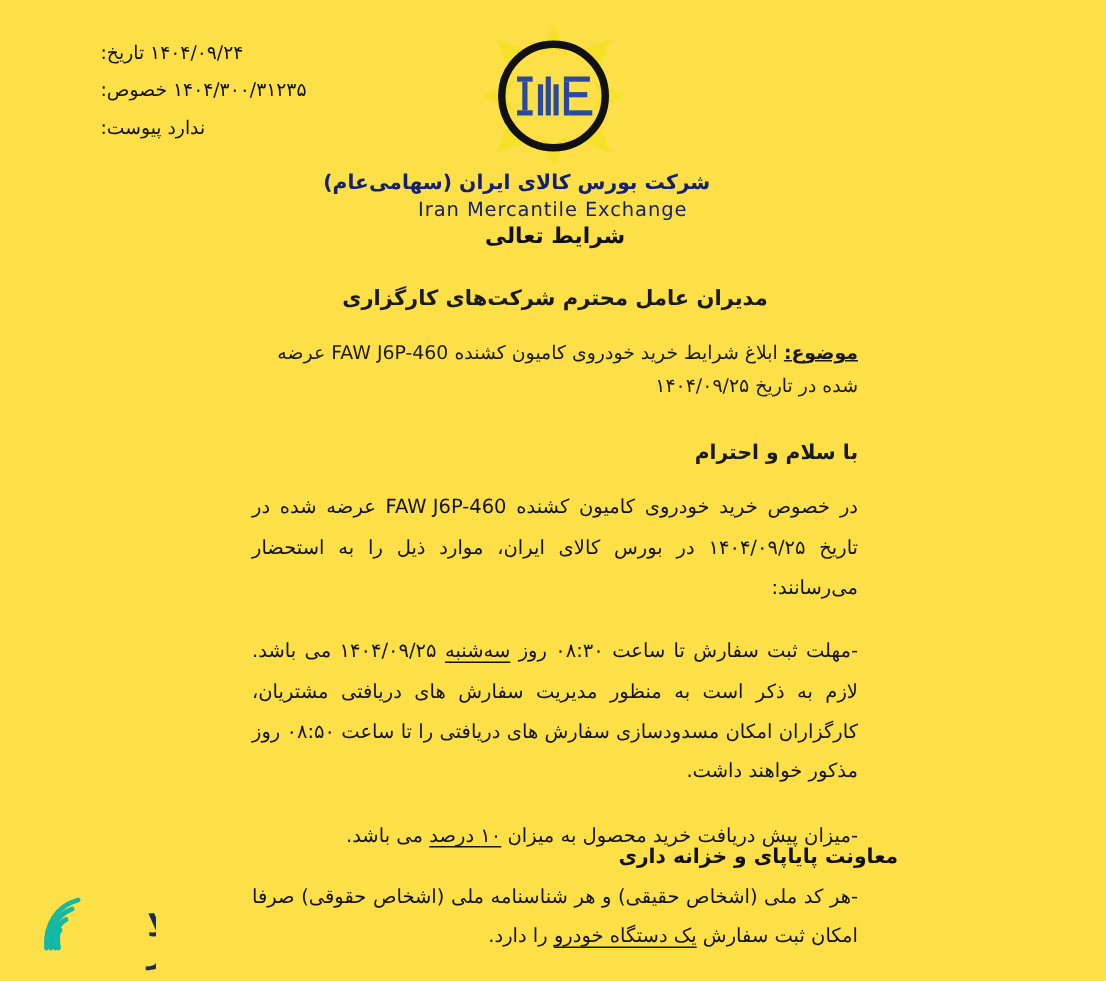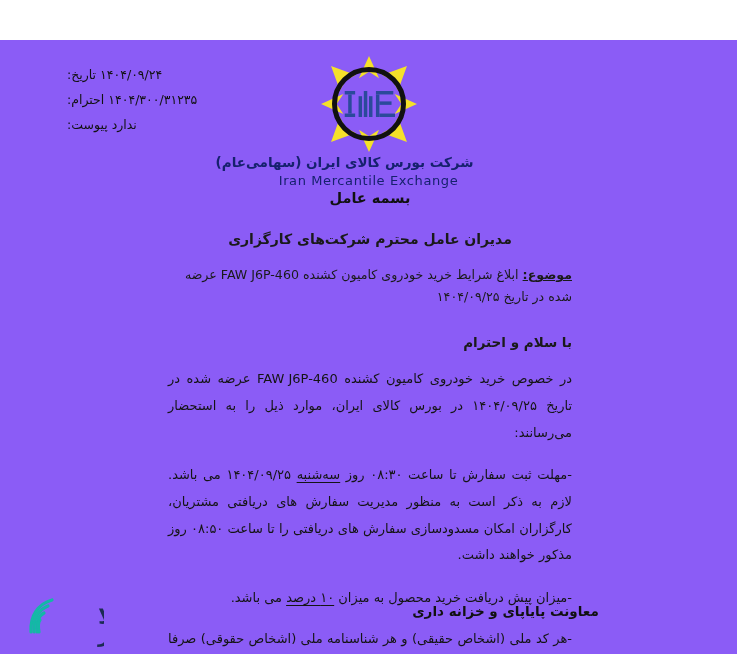--- a/index.html
+++ b/index.html
@@ -14,22 +14,21 @@
     position: relative;
     overflow: hidden;
     font-family: "DejaVu Sans", "Liberation Sans", sans-serif;
     color: #1a1a1a;
     direction: rtl;
   }
 
   .page {
     position: absolute;
     inset: 0;
-    background: #8b5cf6;
-    margin-top: 40px;
+    background: #fde047;
   }
 
   
   .header {
     position: absolute;
     top: 14px;
     right: 0;
     left: 0;
     height: 130px;
   }
@@ -192,21 +191,21 @@
 
   <div class="header">
 
     <div class="meta-block">
       <div class="meta-row">
         <span class="meta-value">۱۴۰۴/۰۹/۲۴</span>
         <span class="meta-label">تاریخ:</span>
       </div>
       <div class="meta-row">
         <span class="meta-value">۱۴۰۴/۳۰۰/۳۱۲۳۵</span>
-        <span class="meta-label">احترام:</span>
+        <span class="meta-label">خصوص:</span>
       </div>
       <div class="meta-row">
         <span class="meta-value">ندارد</span>
         <span class="meta-label">پیوست:</span>
       </div>
     </div>
 
     <div class="logo-wrap">
       <div class="logo-mark">
         <svg class="logo-star" viewBox="0 0 86 86">
@@ -235,21 +234,21 @@
           </g>
         </svg>
       </div>
       <div class="logo-fa">شرکت بورس کالای ایران (سهامی‌عام)</div>
       <div class="logo-en">Iran Mercantile Exchange</div>
     </div>
   </div>
 
   <div class="content">
 
-    <div class="basmala">بسمه عامل</div>
+    <div class="basmala">شرایط تعالی</div>
 
     <div class="addressee">مدیران عامل محترم شرکت‌های کارگزاری</div>
 
     <div class="subject">
       <span class="lbl">موضوع:</span>
       <span>ابلاغ شرایط خرید خودروی کامیون کشنده FAW J6P-460 عرضه شده در تاریخ ۱۴۰۴/۰۹/۲۵</span>
     </div>
 
     <div class="salutation">با سلام و احترام</div>
 

